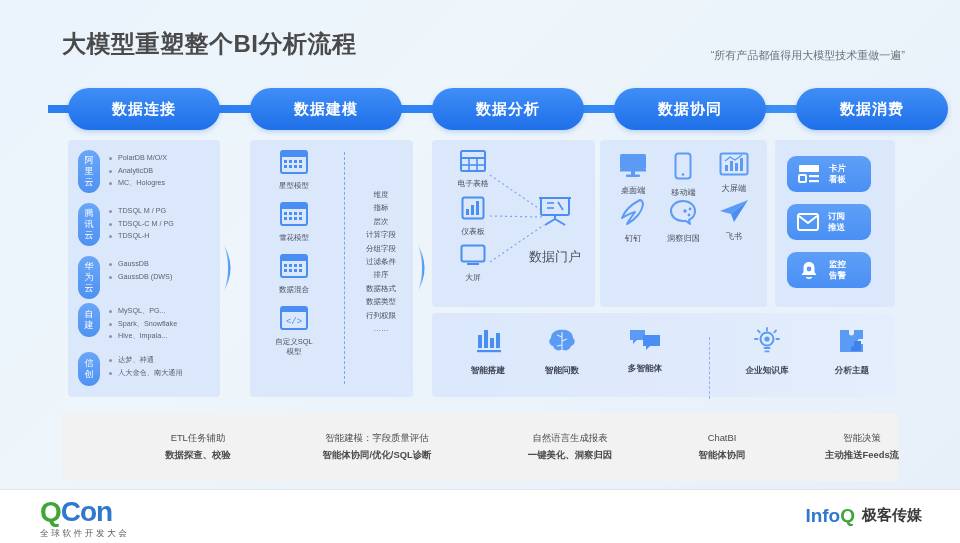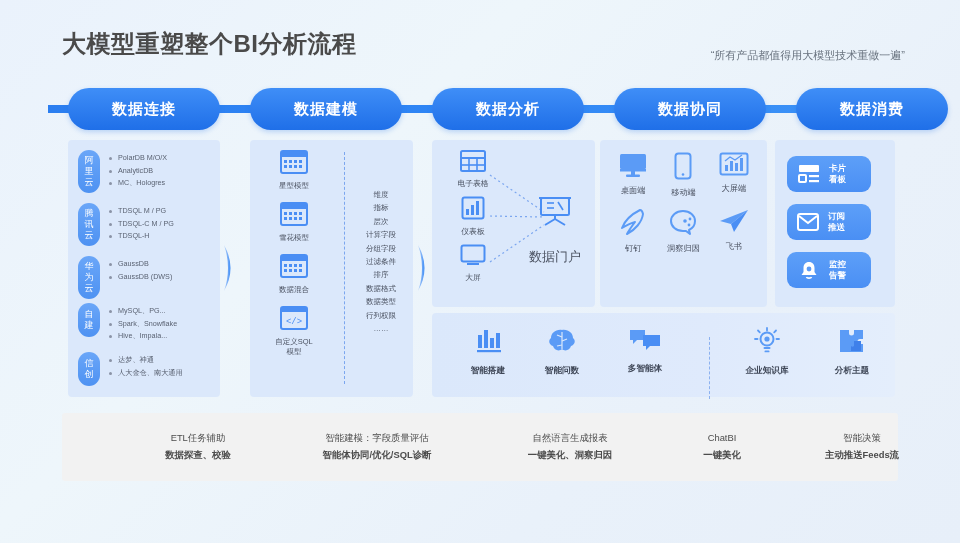--- a/index.html
+++ b/index.html
@@ -112,21 +112,21 @@
   .c3-left { position: absolute; left: 12px; top: 10px; width: 58px; }
   .c3-item { text-align: center; margin-bottom: 7px; }
   .c3-item .lbl { font-size: 7.8px; color: #4a5160; margin-top: 2px; }
   .c3-portal { position: absolute; left: 92px; top: 56px; width: 62px; text-align: center; }
   .c3-portal .lbl { font-size: 13px; color: #4a5160; margin-top: 18px; }
   .c3-lines { position: absolute; left: 0; top: 0; }
 
   
   .c4-grid {
     position: absolute; left: 8px; top: 12px; width: 151px;
-    display: grid; grid-template-columns: repeat(3, 1fr); row-gap: 10px;
+    display: grid; grid-template-columns: repeat(3, 1fr); 
   }
   .c4-cell { text-align: center; }
   .c4-cell .lbl { font-size: 8.2px; color: #4a5160; margin-top: 3px; }
 
   
   .card-btn {
     position: absolute; left: 12px; width: 84px; height: 36px;
     border-radius: 9px;
     background: linear-gradient(180deg, #5d9ff8 0%, #4a8ff4 100%);
     display: flex; align-items: center; padding-left: 11px; gap: 9px;
@@ -587,22 +587,36 @@
     <div class="sum-cell" style="left:190px; width:250px;">
       <div class="l1">智能建模：字段质量评估</div>
       <div class="l2">智能体协同/优化/SQL诊断</div>
     </div>
     <div class="sum-cell" style="left:398px; width:220px;">
       <div class="l1">自然语言生成报表</div>
       <div class="l2">一键美化、洞察归因</div>
     </div>
     <div class="sum-cell" style="left:570px; width:180px;">
       <div class="l1">ChatBI</div>
-      <div class="l2">一键美化</div>
+      <div class="l2">智能体协同</div>
     </div>
     <div class="sum-cell" style="left:700px; width:200px;">
       <div class="l1">智能决策</div>
       <div class="l2">主动推送Feeds流</div>
     </div>
   </div>
 
+  <div class="footer">
+    <div class="qcon">
+      <div class="word">
+        <span class="q">Q</span><span class="con">Con</span>
+      </div>
+      <div class="sub">全球软件开发大会</div>
+    </div>
+    <div class="infoq">
+      <div class="logo">
+        <span class="info">Info</span><span class="q">Q</span>
+      </div>
+      <div class="cn">极客传媒</div>
+    </div>
+  </div>
 
 </div>
 
 </body></html>

